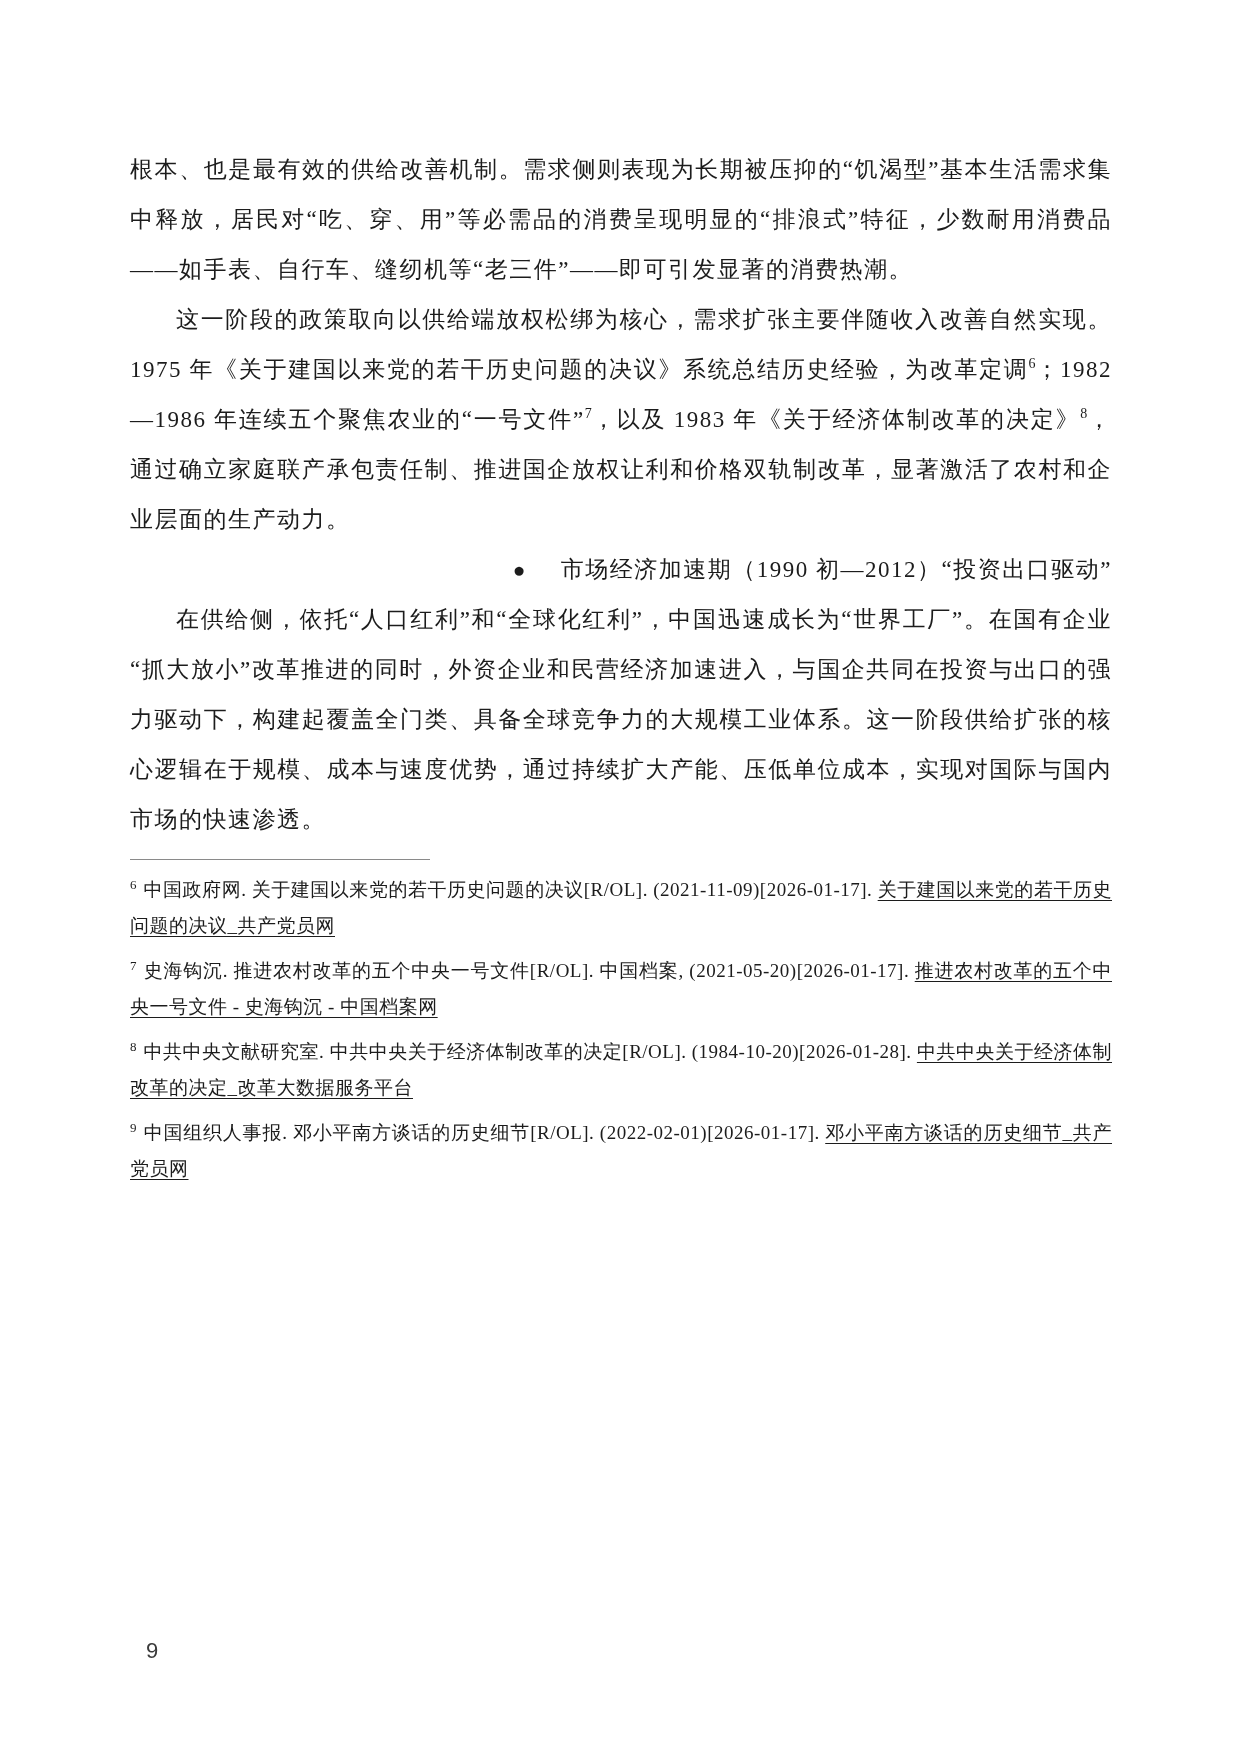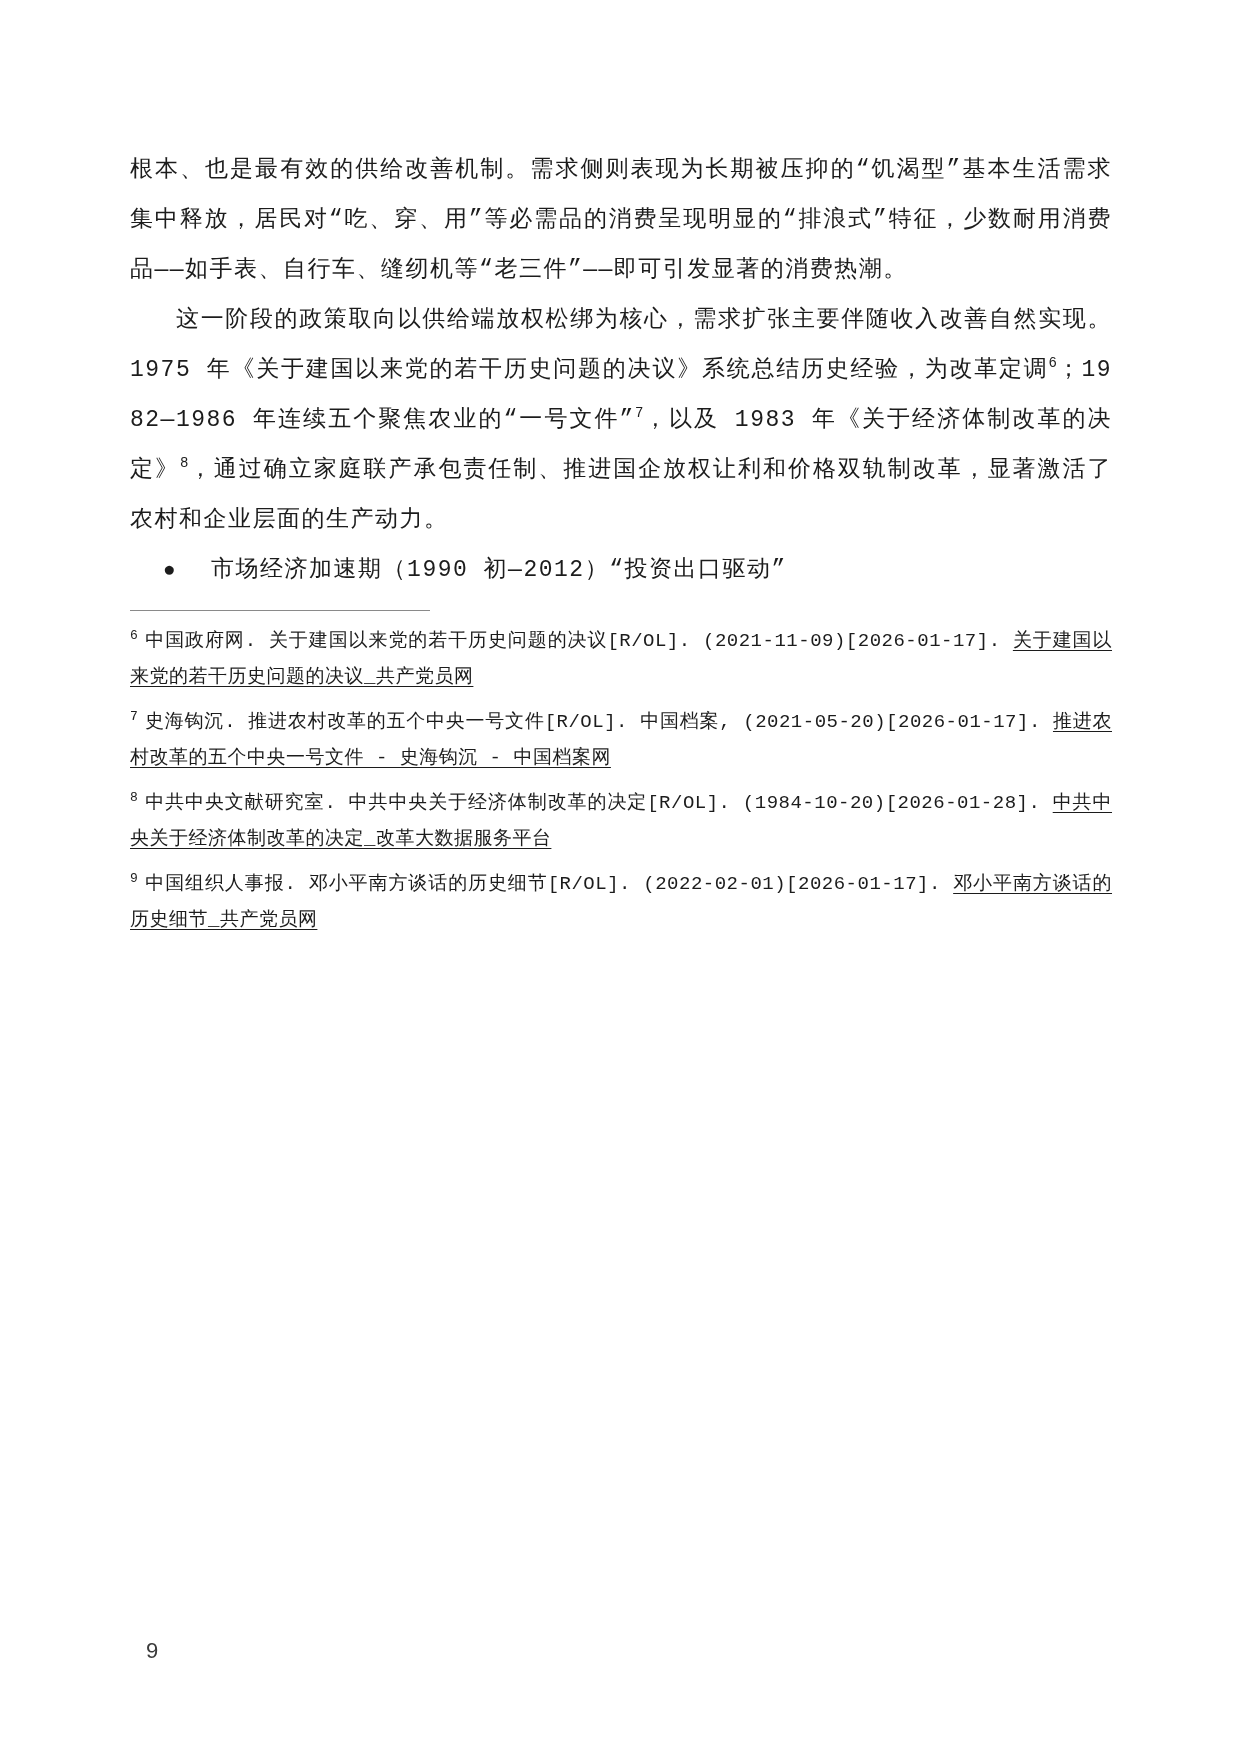--- a/index.html
+++ b/index.html
@@ -14,34 +14,33 @@
     background: #ffffff;
     overflow: hidden;
     font-family: "Liberation Serif", "DejaVu Serif", serif;
     color: #1c1c1c;
   }
   .content {
     position: absolute;
     left: 130px;
     top: 145px;
     width: 982px;
-    font-family: Liberation Mono, monospace;
   }
   .para {
     margin: 0;
     font-size: 23px;
     line-height: 50px;
     letter-spacing: 1.5px;
     text-align: justify;
     text-justify: inter-ideograph;
     word-break: break-all;
   }
   .para.indent { text-indent: 2em; }
   .para.bullet-item {
-    text-align: left;
+    text-align: right;
     text-indent: 0;
     padding-left: 33px;
   }
   .bullet {
     display: inline-block;
     margin-right: 34px;
     font-size: 21px;
   }
   sup {
     font-size: 14px;
@@ -84,20 +83,21 @@
 </style>
 </head>
 <body>
 
 <div class="page">
   <div class="content">
     <main id="paragraphs">
         <p class="para"><span>根本、也是最有效的供给改善机制。需求侧则表现为长期被压抑的“饥渴型”基本生活需求集中释放，居民对“吃、穿、用”等必需品的消费呈现明显的“排浪式”特征，少数耐用消费品——如手表、自行车、缝纫机等“老三件”——即可引发显著的消费热潮。</span></p>
         <p class="para indent"><span>这一阶段的政策取向以供给端放权松绑为核心，需求扩张主要伴随收入改善自然实现。1975 年《关于建国以来党的若干历史问题的决议》系统总结历史经验，为改革定调</span><sup>6</sup><span>；1982—1986 年连续五个聚焦农业的“一号文件”</span><sup>7</sup><span>，以及 1983 年《关于经济体制改革的决定》</span><sup>8</sup><span>，通过确立家庭联产承包责任制、推进国企放权让利和价格双轨制改革，显著激活了农村和企业层面的生产动力。</span></p>
         <p class="para bullet-item"><span class="bullet">●</span><span>市场经济加速期（1990 初—2012）“投资出口驱动”</span></p>
+        <p class="para indent"><span>在供给侧，依托“人口红利”和“全球化红利”，中国迅速成长为“世界工厂”。在国有企业“抓大放小”改革推进的同时，外资企业和民营经济加速进入，与国企共同在投资与出口的强力驱动下，构建起覆盖全门类、具备全球竞争力的大规模工业体系。这一阶段供给扩张的核心逻辑在于规模、成本与速度优势，通过持续扩大产能、压低单位成本，实现对国际与国内市场的快速渗透。</span></p>
       </main>
     <hr class="footnote-sep">
     <section id="footnotes">
         <p class="footnote"><sup class="fn-marker">6</sup><span>中国政府网. 关于建国以来党的若干历史问题的决议[R/OL]. (2021-11-09)[2026-01-17]. </span><span class="fn-link">关于建国以来党的若干历史问题的决议_共产党员网</span></p>
         <p class="footnote"><sup class="fn-marker">7</sup><span>史海钩沉. 推进农村改革的五个中央一号文件[R/OL]. 中国档案, (2021-05-20)[2026-01-17]. </span><span class="fn-link">推进农村改革的五个中央一号文件 - 史海钩沉 - 中国档案网</span></p>
         <p class="footnote"><sup class="fn-marker">8</sup><span>中共中央文献研究室. 中共中央关于经济体制改革的决定[R/OL]. (1984-10-20)[2026-01-28]. </span><span class="fn-link">中共中央关于经济体制改革的决定_改革大数据服务平台</span></p>
         <p class="footnote"><sup class="fn-marker">9</sup><span>中国组织人事报. 邓小平南方谈话的历史细节[R/OL]. (2022-02-01)[2026-01-17]. </span><span class="fn-link">邓小平南方谈话的历史细节_共产党员网</span></p>
       </section>
   </div>
   <div class="page-number">9</div>

